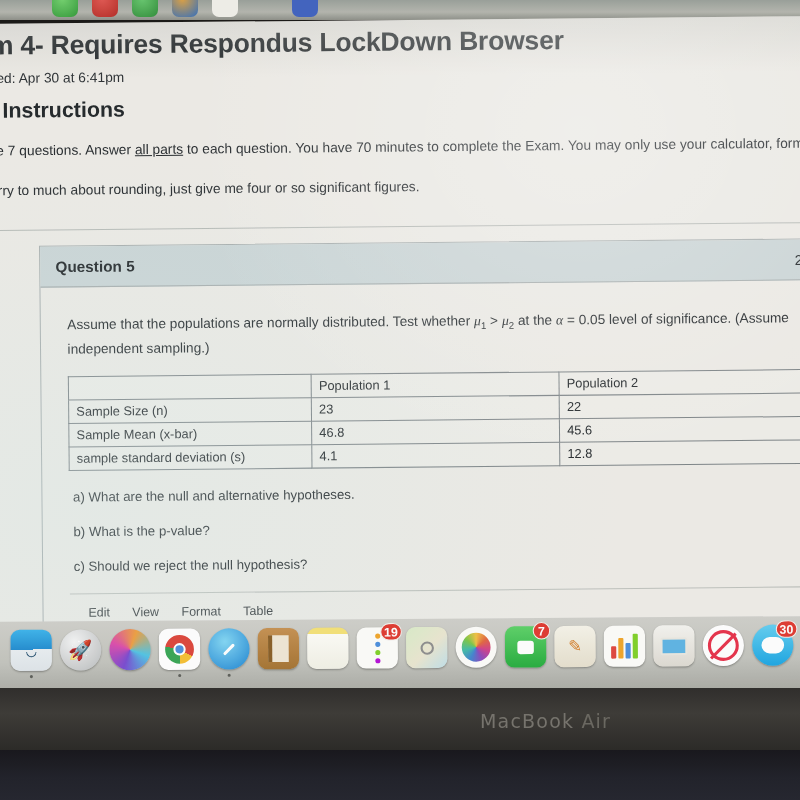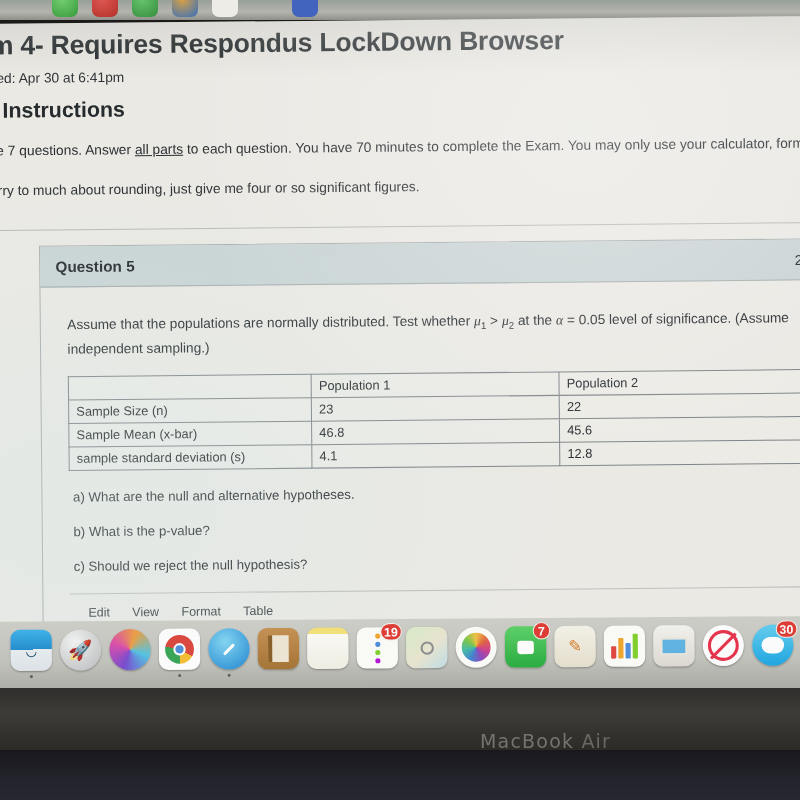--- a/index.html
+++ b/index.html
@@ -265,21 +265,20 @@
   
   .bezel {
     position: absolute; left: 0; top: 688px; width: 800px; height: 62px;
     background: linear-gradient(180deg,#2e2c29 0%, #3c3a35 40%, #2a2825 100%);
     overflow: hidden;
   }
   .macbook-air {
     position: absolute; left: 480px; top: 22px;
     font-size: 19px; color: #76736c; letter-spacing: 1.2px;
     font-family: "DejaVu Sans", sans-serif;
-    margin-top: 20px;
   }
   .macbook-air .thin { color: #6a6760; }
   .desk {
     position: absolute; left: 0; top: 750px; width: 800px; height: 50px;
     background: linear-gradient(180deg,#16151a 0%, #1f2029 55%, #23242e 100%);
   }
   .desk-edge {
     position: absolute; left: 0; top: 744px; width: 800px; height: 8px;
     background: linear-gradient(180deg,#56524b,#2a2824);
   }

